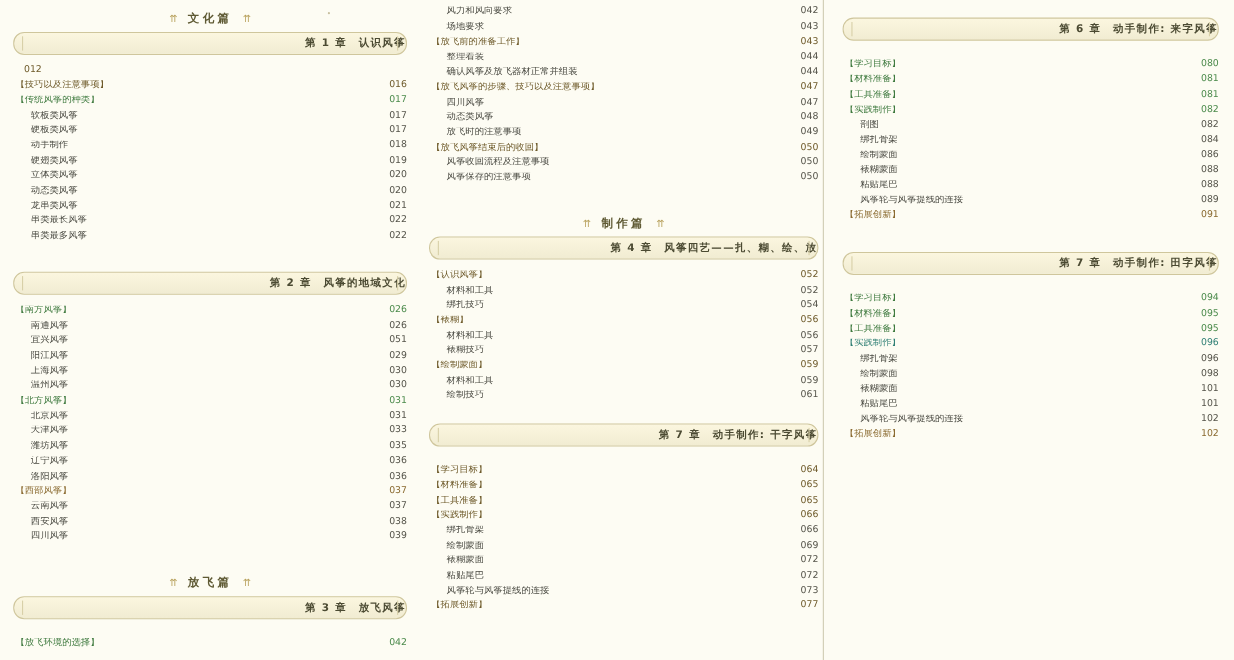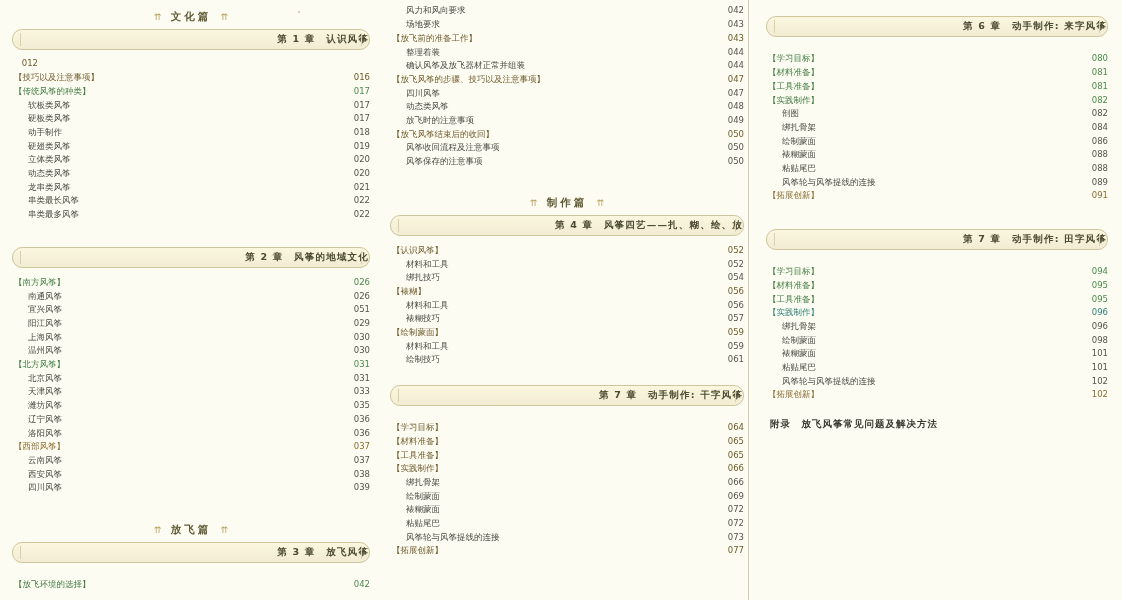--- a/index.html
+++ b/index.html
@@ -542,16 +542,15 @@
       <div class="row lv2">
           <span class="t">风筝轮与风筝提线的连接</span>
           <span class="p">102</span>
         </div>
       <div class="row lv1 brown">
           <span class="t">【拓展创新】</span>
           <span class="p">102</span>
         </div>
     </div>
 
-    <div class="appendix">附录　放飞风筝常见问题及解决方法</div>
   </div>
 
 </div>
 
 </body></html>

